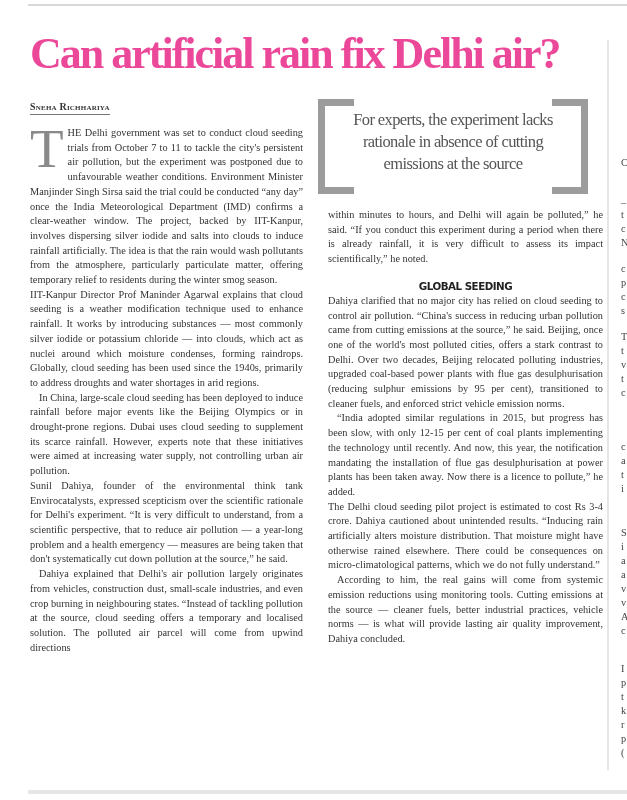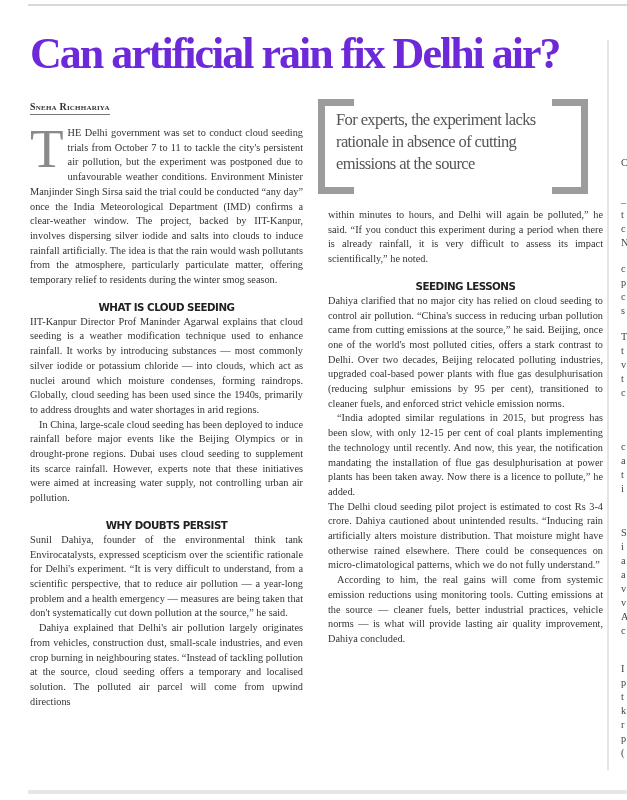--- a/index.html
+++ b/index.html
@@ -1,68 +1,66 @@
 <!DOCTYPE html>
 <html><head>
 <meta charset="utf-8">
 <style>
   * { margin:0; padding:0; box-sizing:border-box; }
   html, body { width:627px; height:800px; overflow:hidden; background:#fff; }
   body { position:relative; font-family:"DejaVu Serif", serif; color:#2a2a2a; }
   .top-rule { position:absolute; left:28px; right:0; top:4px; height:2px; background:#d8d8d8; }
-  .headline { position:absolute; left:30px; top:30px; width:570px; font-family:"Liberation Serif", serif; font-size:44px; letter-spacing:-2px; color:#6d28d9; line-height:48px; white-space:nowrap; }
+  .headline { position:absolute; left:30px; top:30px; width:570px; font-family:"Liberation Serif", serif; font-size:44px; letter-spacing:-2px; color:#ec4899; line-height:48px; white-space:nowrap; }
   .byline { position:absolute; left:30px; top:101px; font-family:"Liberation Serif", serif; font-size:10px; font-weight:bold; letter-spacing:0.2px; color:#333; font-variant:small-caps; border-bottom:1px solid #777; padding-bottom:2px; }
   .col { position:absolute; font-family:"Liberation Serif", serif; font-size:10.3px; line-height:14.7px; text-align:justify; color:#333; }
   .col1 { left:30px; top:126px; width:273px; }
   .col2 { left:328px; top:208px; width:275px; }
   .col p { margin:0; text-indent:9px; }
   .col p.noindent { text-indent:0; }
   .subhead { font-family:"DejaVu Sans", sans-serif; font-weight:bold; font-size:10.3px; text-align:center; letter-spacing:-0.5px; color:#222; margin:12px 0 1px; line-height:14px; }
   .dropcap { float:left; font-family:"Liberation Serif", serif; font-size:55px; line-height:42px; color:#8a8a8a; margin:2px 4px 0 0; height:44px; }
   .pullquote { position:absolute; left:318px; top:99px; width:270px; height:95px; }
   .bracket { position:absolute; top:0; width:36px; height:95px; border:7px solid #9c9c9c; }
   .bracket.left { left:0; border-right:none; }
   .bracket.right { right:0; border-left:none; }
-  .pq-text { position:absolute; left:18px; right:18px; top:10px; font-family:"Liberation Serif", serif; font-size:16.5px; line-height:22px; text-align:left; color:#555; letter-spacing:-0.6px; }
+  .pq-text { position:absolute; left:18px; right:18px; top:10px; font-family:"Liberation Serif", serif; font-size:16.5px; line-height:22px; text-align:center; color:#555; letter-spacing:-0.6px; }
   .vrule { position:absolute; left:607px; top:40px; width:2px; height:730px; background:#e6e6e6; }
   .edge { position:absolute; left:619px; top:0; width:8px; height:800px; font-family:"Liberation Serif", serif; font-size:10.3px; color:#444; }
   .edge span { position:absolute; left:2px; line-height:14px; }
   .bottom-rule { position:absolute; left:28px; right:0; top:790px; height:4px; background:#e6e6e6; }
 </style>
 </head>
 <body>
 
 <div class="top-rule"></div>
 
 <h1 class="headline">Can artificial rain fix Delhi air?</h1>
 
 <div class="byline">Sneha Richhariya</div>
 
 <div class="col col1">
   <p class="noindent"><span class="dropcap">T</span><span>HE Delhi government was set to conduct cloud seeding trials from October 7 to 11 to tackle the city's persistent air pollution, but the experiment was postponed due to unfavourable weather conditions. Environment Minister Manjinder Singh Sirsa said the trial could be conducted “any day” once the India Meteorological Department (IMD) confirms a clear-weather window. The project, backed by IIT-Kanpur, involves dispersing silver iodide and salts into clouds to induce rainfall artificially. The idea is that the rain would wash pollutants from the atmosphere, particularly particulate matter, offering temporary relief to residents during the winter smog season.</span></p>
 
-  <div class="subhead">WHAT IS CLOUD SEEDING</div>
   <p class="noindent">IIT-Kanpur Director Prof Maninder Agarwal explains that cloud seeding is a weather modification technique used to enhance rainfall. It works by introducing substances — most commonly silver iodide or potassium chloride — into clouds, which act as nuclei around which moisture condenses, forming raindrops. Globally, cloud seeding has been used since the 1940s, primarily to address droughts and water shortages in arid regions.</p>
   <p>In China, large-scale cloud seeding has been deployed to induce rainfall before major events like the Beijing Olympics or in drought-prone regions. Dubai uses cloud seeding to supplement its scarce rainfall. However, experts note that these initiatives were aimed at increasing water supply, not controlling urban air pollution.</p>
 
-  <div class="subhead">WHY DOUBTS PERSIST</div>
   <p class="noindent">Sunil Dahiya, founder of the environmental think tank Envirocatalysts, expressed scepticism over the scientific rationale for Delhi's experiment. “It is very difficult to understand, from a scientific perspective, that to reduce air pollution — a year-long problem and a health emergency — measures are being taken that don't systematically cut down pollution at the source,” he said.</p>
   <p>Dahiya explained that Delhi's air pollution largely originates from vehicles, construction dust, small-scale industries, and even crop burning in neighbouring states. “Instead of tackling pollution at the source, cloud seeding offers a temporary and localised solution. The polluted air parcel will come from upwind directions</p>
 </div>
 
 <div class="pullquote">
   <div class="bracket left"></div>
   <div class="bracket right"></div>
   <div class="pq-text">For experts, the experiment lacks rationale in absence of cutting emissions at the source</div>
 </div>
 
 <div class="col col2">
   <p class="noindent">within minutes to hours, and Delhi will again be polluted,” he said. “If you conduct this experiment during a period when there is already rainfall, it is very difficult to assess its impact scientifically,” he noted.</p>
 
-  <div class="subhead">SEEDING LESSONS</div>
+  <div class="subhead">GLOBAL SEEDING</div>
   <p class="noindent">Dahiya clarified that no major city has relied on cloud seeding to control air pollution. “China's success in reducing urban pollution came from cutting emissions at the source,” he said. Beijing, once one of the world's most polluted cities, offers a stark contrast to Delhi. Over two decades, Beijing relocated polluting industries, upgraded coal-based power plants with flue gas desulphurisation (reducing sulphur emissions by 95 per cent), transitioned to cleaner fuels, and enforced strict vehicle emission norms.</p>
   <p>“India adopted similar regulations in 2015, but progress has been slow, with only 12-15 per cent of coal plants implementing the technology until recently. And now, this year, the notification mandating the installation of flue gas desulphurisation at power plants has been taken away. Now there is a licence to pollute,” he added.</p>
 
   <p class="noindent">The Delhi cloud seeding pilot project is estimated to cost Rs 3-4 crore. Dahiya cautioned about unintended results. “Inducing rain artificially alters moisture distribution. That moisture might have otherwise rained elsewhere. There could be consequences on micro-climatological patterns, which we do not fully understand.”</p>
   <p>According to him, the real gains will come from systemic emission reductions using monitoring tools. Cutting emissions at the source — cleaner fuels, better industrial practices, vehicle norms — is what will provide lasting air quality improvement, Dahiya concluded.</p>
 </div>
 
 <div class="vrule"></div>
 
 <div class="edge" id="edge">

